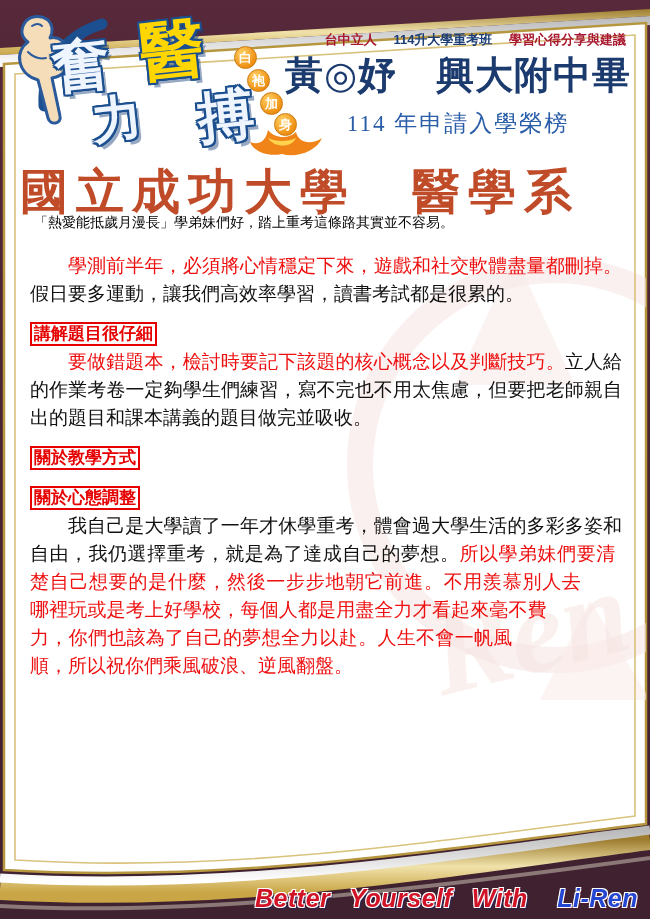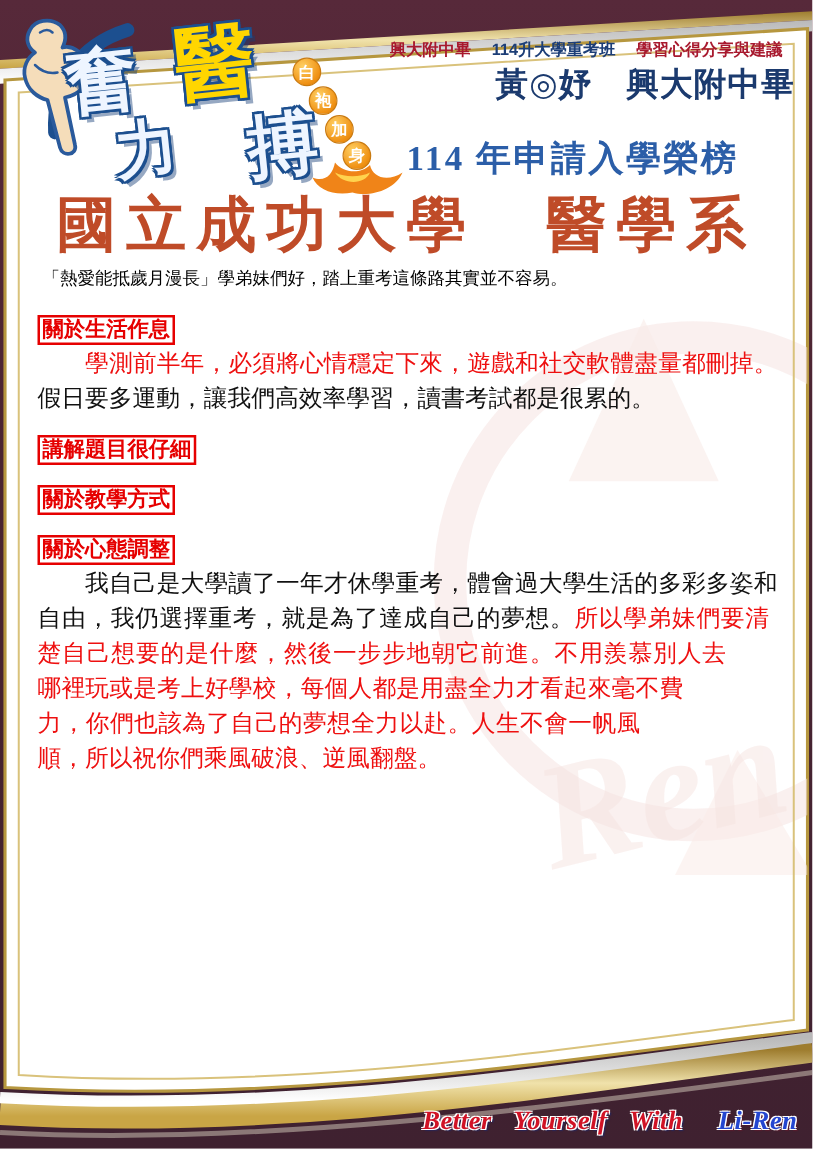--- a/index.html
+++ b/index.html
@@ -37,31 +37,31 @@
   .badge2{left:260px;top:92px;}
   .badge3{left:274px;top:113px;}
 
   
   .top-note{position:absolute;top:31px;right:24px;z-index:4;font-size:13px;font-weight:700;white-space:nowrap;}
   .top-note span{margin-left:13px;}
   .note-red{color:var(--brandRed);}
   .note-blue{color:var(--brandNavy);}
 
   .student-name{
-    position:absolute;left:280px;top:50px;width:356px;z-index:4;text-align:right;
+    position:absolute;left:280px;top:50px;width:356px;z-index:4;text-align:center;
     font-family:"Liberation Serif","DejaVu Serif",serif;
-    font-size:26px;font-weight:900;color:var(--name);letter-spacing:1px;white-space:nowrap;
+    font-size:38px;font-weight:900;color:var(--name);letter-spacing:1px;white-space:nowrap;
   }
   .honor-title{
     position:absolute;left:280px;top:108px;width:356px;z-index:4;text-align:center;
     font-family:"Liberation Serif","DejaVu Serif",serif;
-    font-size:28px;font-weight:700;color:var(--honor);letter-spacing:2px;white-space:nowrap;
+    font-size:23px;font-weight:400;color:var(--honor);letter-spacing:2px;white-space:nowrap;
   }
   .result-title{
-    position:absolute;left:20px;top:148px;width:610px;z-index:4;text-align:center;
+    position:absolute;left:20px;top:160px;width:610px;z-index:4;text-align:left;
     font-family:"Liberation Serif","DejaVu Serif",serif;
     font-size:48px;font-weight:900;color:var(--result);letter-spacing:8px;white-space:nowrap;
   }
   .intro{
     position:absolute;left:34px;top:208px;width:600px;z-index:4;
     font-size:14px;color:#000;line-height:28px;
   }
 
   
   .sections{position:absolute;left:30px;top:252px;width:592px;z-index:4;}
@@ -78,22 +78,22 @@
   .sec-body span.black{color:var(--body);}
   
   .section:nth-child(4) .sec-body::before{
     content:"";float:right;width:180px;height:168px;
     shape-outside:polygon(100% 30%,100% 100%,20% 100%,100% 30%);
   }
 
   
   .footer-slogan{
     position:absolute;right:12px;top:884px;z-index:4;white-space:nowrap;
-    font-family:Liberation Serif, serif;
-    font-style:italic;font-weight:900;font-size:21px;word-spacing:12px;letter-spacing:.5px;text-align:center;
+    font-family:Liberation Sans, sans-serif;
+    font-style:italic;font-weight:900;font-size:25px;word-spacing:12px;letter-spacing:.5px;text-align:center;
   }
   .slogan-red{
     color:var(--sloganRed);
     text-shadow:-1px -1px 0 #fff,1px -1px 0 #fff,-1px 1px 0 #fff,1px 1px 0 #fff,2px 2px 1px rgba(20,40,120,.55);
   }
   .slogan-blue{
     color:var(--sloganBlue);margin-left:10px;
     text-shadow:-1px -1px 0 #fff,1px -1px 0 #fff,-1px 1px 0 #fff,1px 1px 0 #fff,2px 2px 1px rgba(120,20,40,.45);
   }
 </style>
@@ -155,34 +155,34 @@
         <span class="badge badge2">加</span>
         <span class="badge badge3">身</span>
       </div>
     <svg width="84" height="46" viewBox="0 0 84 46" style="position:absolute;left:244px;top:112px;">
       <path d="M6,30 C16,34 22,28 24,18 C30,26 44,28 52,20 C54,30 66,34 78,26 C72,40 52,46 38,42 C24,45 10,40 6,30 Z" fill="#f08418"></path>
       <path d="M24,26 C32,30 44,30 52,26 C48,36 30,36 24,26 Z" fill="#ffd34e"></path>
     </svg>
   </div>
 
   <div class="top-note">
-    <span class="note-red">興大附中畢</span>
+    <span class="note-red">台中立人</span>
     <span class="note-blue">114升大學重考班</span>
     <span class="note-red">學習心得分享與建議</span>
   </div>
 
   <div class="student-name">黃◎妤　興大附中畢</div>
   <div class="honor-title">114 年申請入學榮榜</div>
   <div class="result-title">國立成功大學　醫學系</div>
 
   <div class="intro">「熱愛能抵歲月漫長」學弟妹們好，踏上重考這條路其實並不容易。</div>
 
   <div class="sections">
-      <div class="section"><span class="sec-title">關於生活作息</span><p class="sec-body"><span class="red">學測前半年，必須將心情穩定下來，遊戲和社交軟體盡量都刪掉。</span><span class="black">假日要多運動，讓我們高效率學習，讀書考試都是很累的。</span></p></div>
-      <div class="section"><span class="sec-title">講解題目很仔細</span></div>
+      <div class="section"><p class="sec-body"><span class="red">學測前半年，必須將心情穩定下來，遊戲和社交軟體盡量都刪掉。</span><span class="black">假日要多運動，讓我們高效率學習，讀書考試都是很累的。</span></p></div>
+      <div class="section"><span class="sec-title">講解題目很仔細</span><p class="sec-body"><span class="red">要做錯題本，檢討時要記下該題的核心概念以及判斷技巧。</span><span class="black">立人給的作業考卷一定夠學生們練習，寫不完也不用太焦慮，但要把老師親自出的題目和課本講義的題目做完並吸收。</span></p></div>
       <div class="section"><span class="sec-title">關於教學方式</span></div>
       <div class="section"><span class="sec-title">關於心態調整</span><p class="sec-body"><span class="black">我自己是大學讀了一年才休學重考，體會過大學生活的多彩多姿和自由，我仍選擇重考，就是為了達成自己的夢想。</span><span class="red">所以學弟妹們要清楚自己想要的是什麼，然後一步步地朝它前進。不用羨慕別人去哪裡玩或是考上好學校，每個人都是用盡全力才看起來毫不費力，你們也該為了自己的夢想全力以赴。人生不會一帆風順，所以祝你們乘風破浪、逆風翻盤。</span></p></div>
     </div>
 
   <div class="footer-slogan">
     <span class="slogan-red">Better Yourself With</span>
     <span class="slogan-blue">Li-Ren</span>
   </div>
 
 </div>

